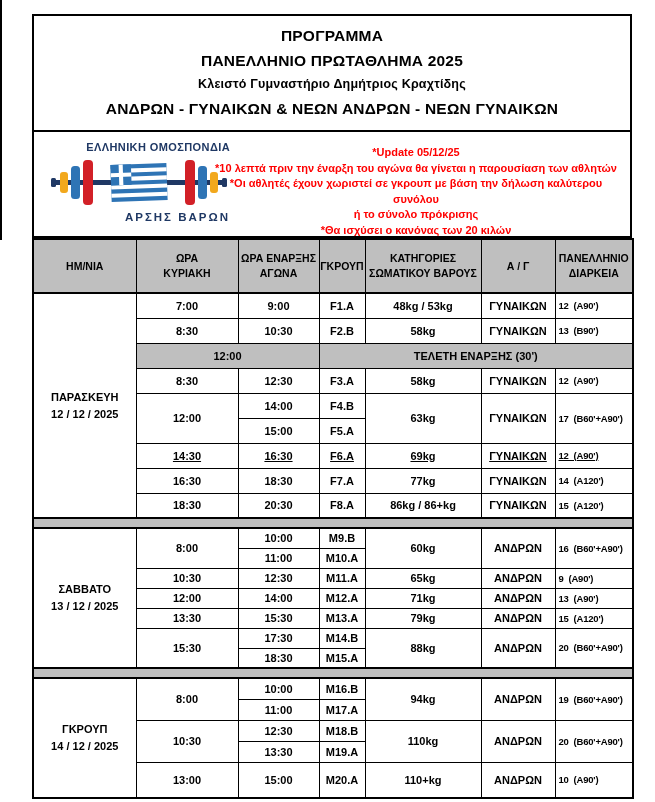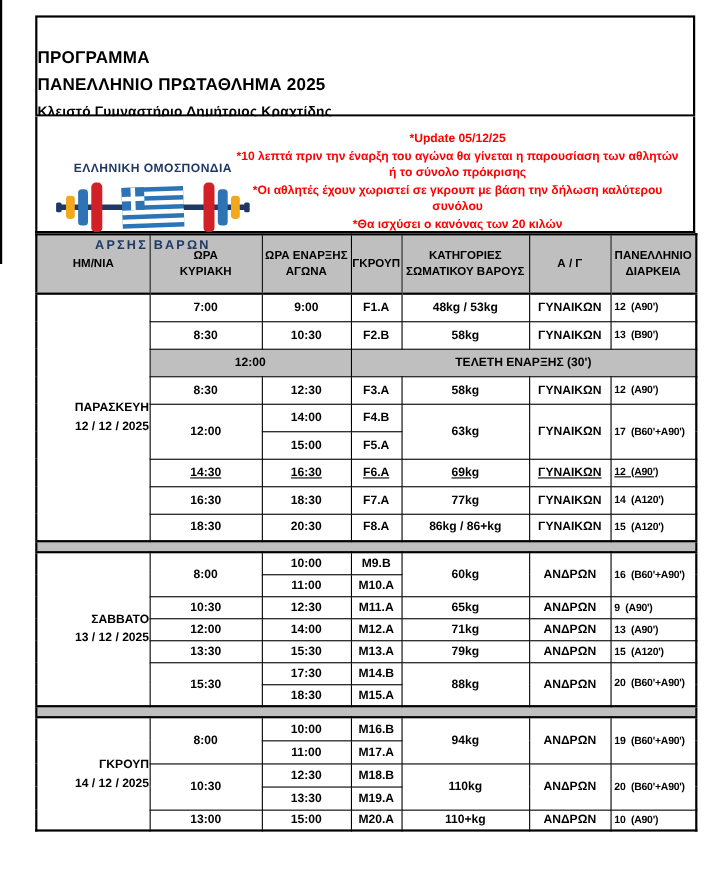--- a/index.html
+++ b/index.html
@@ -7,27 +7,27 @@
   body {
     width:655px; height:802px; background:#ffffff;
     font-family:"Liberation Sans", sans-serif;
     font-weight:bold; color:#000;
     position:relative; overflow:hidden;
   }
   .edge-line { position:absolute; left:0; top:0; width:2px; height:240px; background:#000; }
   .content { position:absolute; left:32px; top:14px; width:600px; }
 
   
-  .title-box { width:600px; height:92px; border:2px solid #000; padding-top:24px; background:#fff; }
+  .title-box { width:600px; height:118px; border:2px solid #000; text-align:center; padding-top:7px; background:#fff; }
   .title-line { font-size:15.5px; line-height:25px; letter-spacing:0.2px; }
   .title-line.small { font-size:12.5px; line-height:23px; }
 
   
   .info-box { width:600px; height:106px; border:2px solid #000; border-top:none; position:relative; background:#fff; }
-  .logo { position:absolute; left:14px; top:9px; width:182px; text-align:center; color:var(--logo-navy);margin-top:32px; }
+  .logo { position:absolute; left:14px; top:9px; width:182px; text-align:right; color:var(--logo-navy); }
   .logo-top { font-size:11px; letter-spacing:0.4px; line-height:13px; }
   .logo-bottom { font-size:11.5px; letter-spacing:2px; line-height:13px; margin-top:1px; }
   .logo svg { display:block; margin:2px auto 0 auto; }
   .fill-navy { fill:var(--logo-navy); }
   .fill-red { fill:var(--plate-red); }
   .fill-blue { fill:var(--plate-blue); }
   .fill-yellow { fill:var(--plate-yellow); }
   .fill-flag { fill:var(--flag-blue); }
   .fill-white { fill:#ffffff; }
 
@@ -36,21 +36,21 @@
   
   table { border-collapse:collapse; table-layout:fixed; width:600px; border:2.5px solid #000; border-top:2px solid #000; }
   th, td { border:1px solid #000; overflow:hidden; vertical-align:middle; padding:0; }
   thead tr { height:54px; }
   th { background:var(--header-gray); font-size:10.5px; line-height:15px; text-align:center; }
   td { font-size:11px; text-align:center; }
   td.pt { text-align:left; padding-left:3px; font-size:9.5px; letter-spacing:-0.2px; white-space:pre; }
   td.gray { background:var(--header-gray); }
   tr.sep td { background:var(--header-gray); border-top:2px solid #000; border-bottom:2px solid #000; height:10px; padding:0; }
   thead th { border-bottom:2px solid #000; }
-  td.day-cell { font-size:11px; line-height:17px;text-align:right; }
+  td.day-cell { font-size:11px; line-height:17px; }
 </style>
 </head>
 <body>
 
 <div class="edge-line"></div>
 
 <div class="content">
 
   <div class="title-box">
       <div class="title-line">ΠΡΟΓΡΑΜΜΑ</div>
@@ -81,22 +81,22 @@
         <rect class="fill-red" x="135" y="4" width="10" height="45" rx="4"></rect>
         <rect class="fill-blue" x="148" y="10" width="9" height="33" rx="3.5"></rect>
         <rect class="fill-yellow" x="160" y="16" width="8" height="21" rx="3"></rect>
         <rect class="fill-navy" x="172" y="22" width="5" height="9" rx="1.5"></rect>
       </svg>
       <div class="logo-bottom">ΑΡΣΗΣ ΒΑΡΩΝ</div>
     </div>
     <div class="notes">
         <div class="note-line">*Update 05/12/25</div>
         <div class="note-line">*10 λεπτά πριν την έναρξη του αγώνα θα γίνεται η παρουσίαση των αθλητών</div>
+        <div class="note-line">*Οι αθλητές έχουν χωριστεί σε γκρουπ με βάση την δήλωση καλύτερου συνόλου</div>
         <div class="note-line">ή το σύνολο πρόκρισης</div>
-        <div class="note-line">*Οι αθλητές έχουν χωριστεί σε γκρουπ με βάση την δήλωση καλύτερου συνόλου</div>
         <div class="note-line">*Θα ισχύσει ο κανόνας των 20 κιλών</div>
       </div>
   </div>
 
   <table>
     <colgroup>
         <col style="width: 103px;">
         <col style="width: 102px;">
         <col style="width: 81px;">
         <col style="width: 46px;">
@@ -281,21 +281,21 @@
           <td>12:30</td>
           <td>M18.B</td>
           <td rowspan="2">110kg</td>
           <td rowspan="2">ΑΝΔΡΩΝ</td>
           <td class="pt" rowspan="2">20  (Β60'+Α90')</td>
         </tr>
         <tr style="height: 21px;">
           <td>13:30</td>
           <td>M19.A</td>
         </tr>
-        <tr style="height: 19px; margin-top: 18px;">
+        <tr style="height: 36px; margin-top: 18px;">
           <td>13:00</td>
           <td>15:00</td>
           <td>M20.A</td>
           <td>110+kg</td>
           <td>ΑΝΔΡΩΝ</td>
           <td class="pt">10  (Α90')</td>
         </tr>
       </tbody>
   </table>
 

